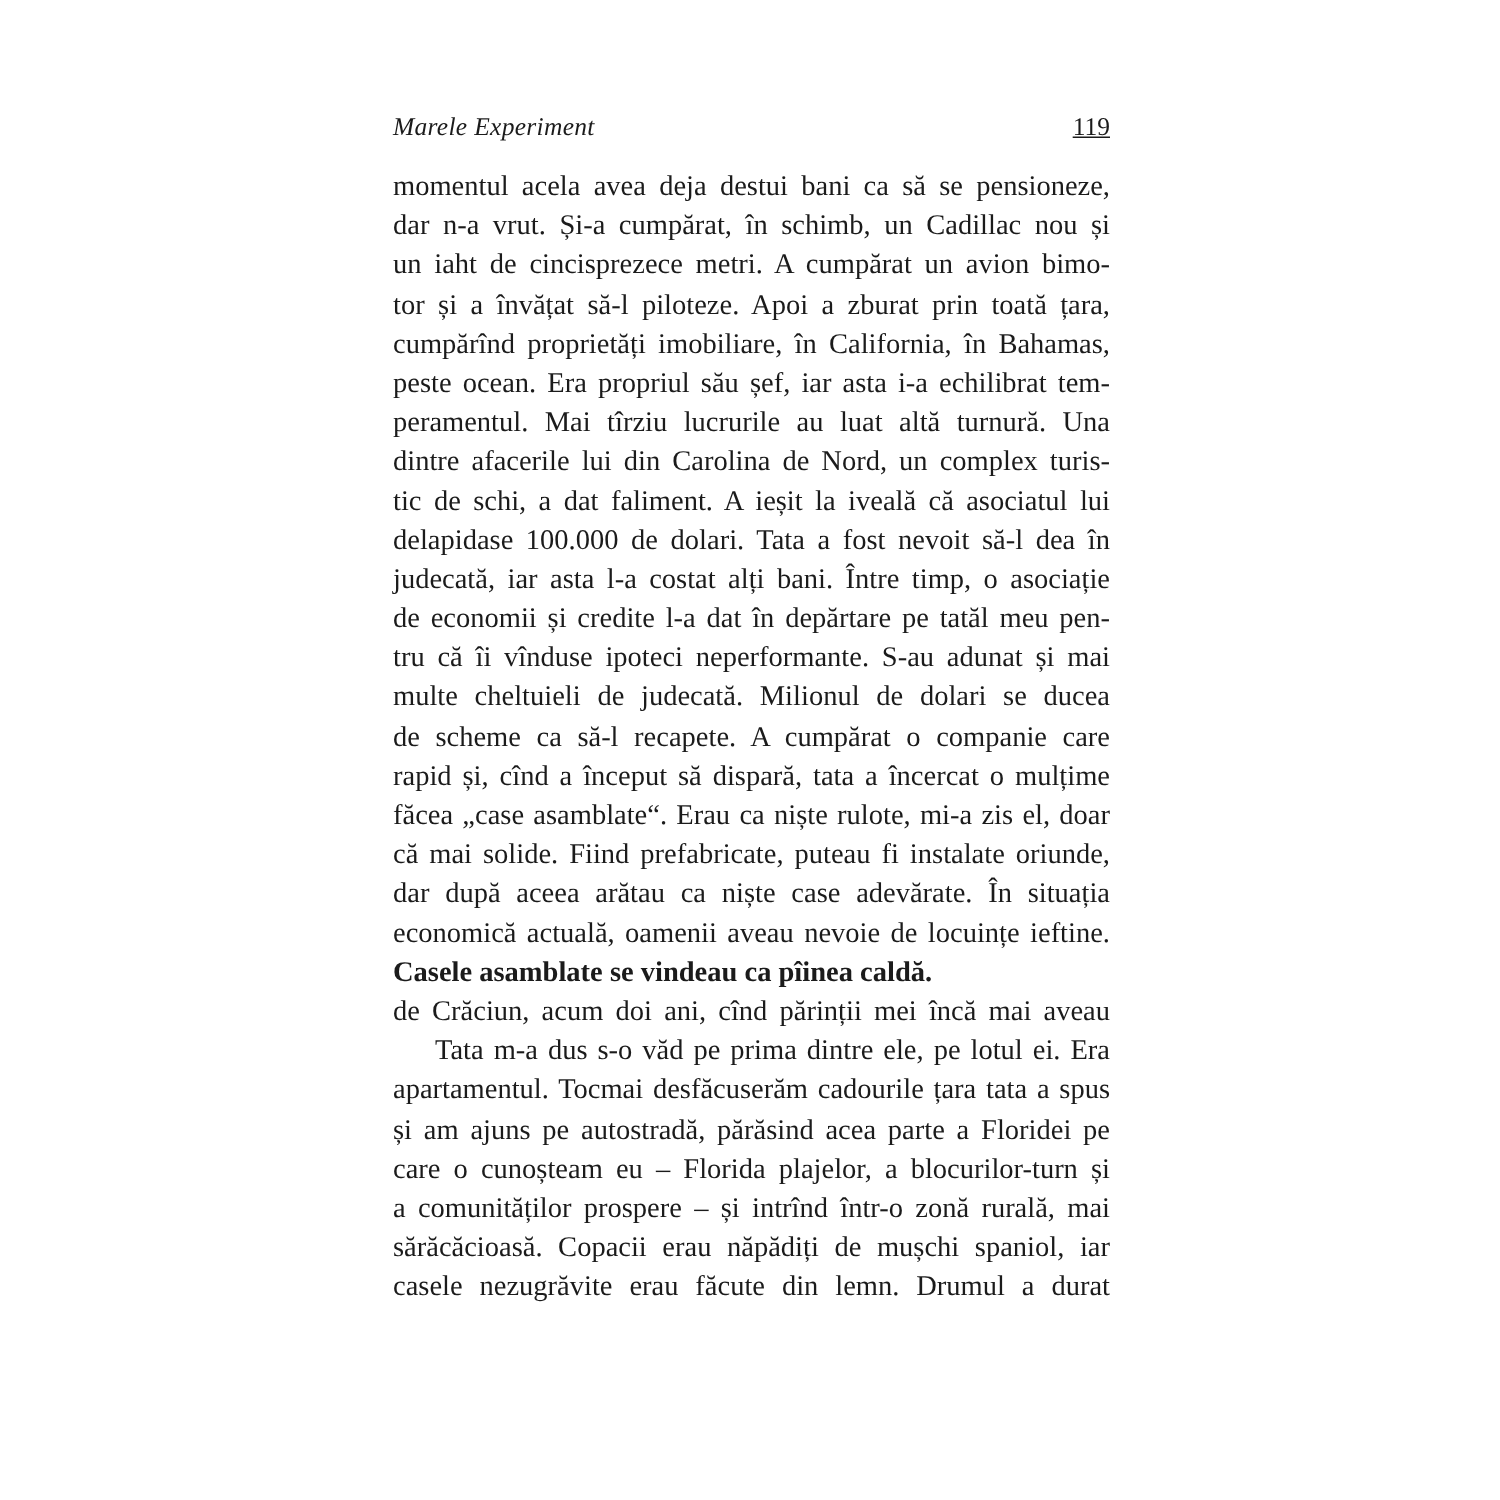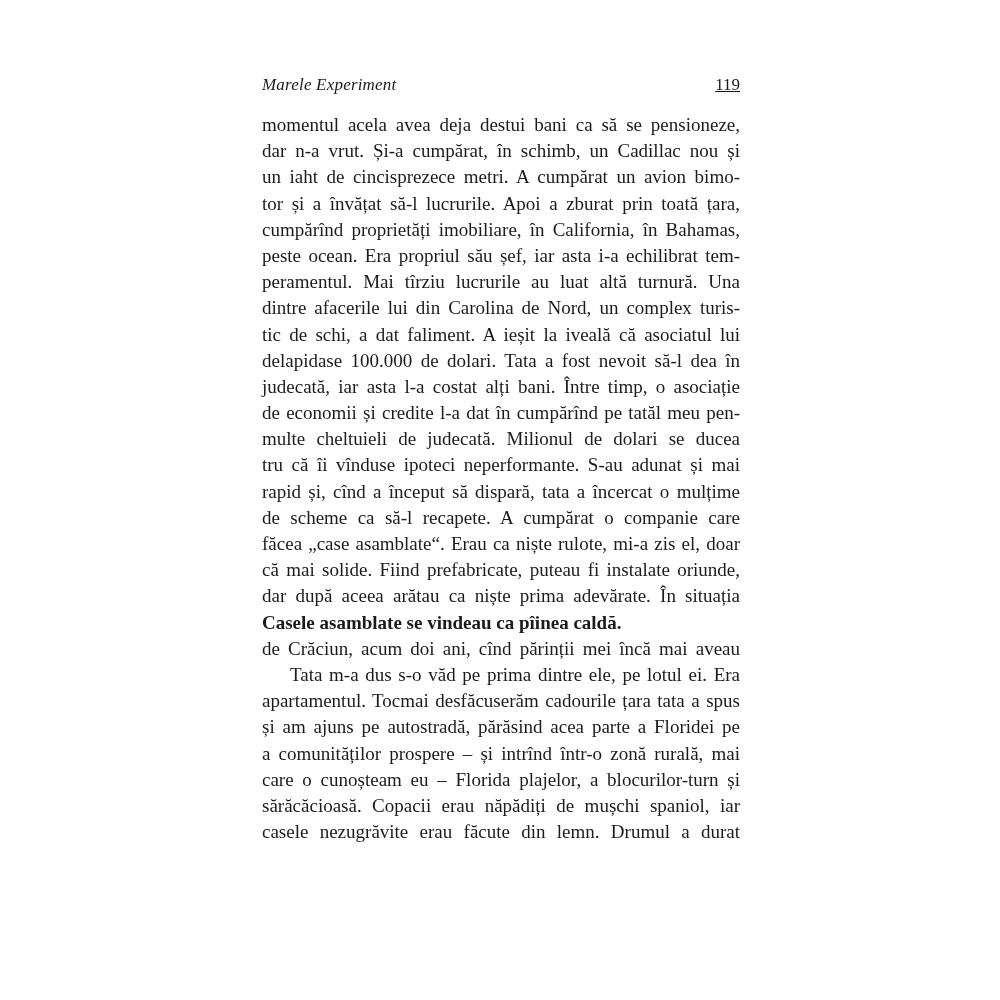--- a/index.html
+++ b/index.html
@@ -66,42 +66,43 @@
 <div class="page">
   <div class="page-header">
     <span class="running-title">Marele Experiment</span>
     <span class="page-number">119</span>
   </div>
   <div class="body-text">
       <div class="paragraph">
         <div class="line">momentul acela avea deja destui bani ca să se pensioneze,</div>
         <div class="line">dar n-a vrut. Și-a cumpărat, în schimb, un Cadillac nou și</div>
         <div class="line">un iaht de cincisprezece metri. A cumpărat un avion bimo-</div>
-        <div class="line">tor și a învățat să-l lucrurile. Apoi a zburat prin toată țara,</div>
+        <div class="line">tor și a învățat să-l piloteze. Apoi a zburat prin toată țara,</div>
         <div class="line">cumpărînd proprietăți imobiliare, în California, în Bahamas,</div>
         <div class="line">peste ocean. Era propriul său șef, iar asta i-a echilibrat tem-</div>
         <div class="line">peramentul. Mai tîrziu lucrurile au luat altă turnură. Una</div>
         <div class="line">dintre afacerile lui din Carolina de Nord, un complex turis-</div>
         <div class="line">tic de schi, a dat faliment. A ieșit la iveală că asociatul lui</div>
         <div class="line">delapidase 100.000 de dolari. Tata a fost nevoit să-l dea în</div>
         <div class="line">judecată, iar asta l-a costat alți bani. Între timp, o asociație</div>
-        <div class="line">de economii și credite l-a dat în cumpărînd pe tatăl meu pen-</div>
+        <div class="line">de economii și credite l-a dat în depărtare pe tatăl meu pen-</div>
+        <div class="line">tru că îi vînduse ipoteci neperformante. S-au adunat și mai</div>
         <div class="line">multe cheltuieli de judecată. Milionul de dolari se ducea</div>
-        <div class="line">tru că îi vînduse ipoteci neperformante. S-au adunat și mai</div>
+        <div class="line">de scheme ca să-l recapete. A cumpărat o companie care</div>
         <div class="line">rapid și, cînd a început să dispară, tata a încercat o mulțime</div>
-        <div class="line">de scheme ca să-l recapete. A cumpărat o companie care</div>
         <div class="line">făcea „case asamblate“. Erau ca niște rulote, mi-a zis el, doar</div>
         <div class="line">că mai solide. Fiind prefabricate, puteau fi instalate oriunde,</div>
-        <div class="line">dar după aceea arătau ca niște prima adevărate. În situația</div>
+        <div class="line">dar după aceea arătau ca niște case adevărate. În situația</div>
+        <div class="line">economică actuală, oamenii aveau nevoie de locuințe ieftine.</div>
         <div class="line no-justify-last">Casele asamblate se vindeau ca pîinea caldă.</div>
       </div>
       <div class="paragraph">
         <div class="line">de Crăciun, acum doi ani, cînd părinții mei încă mai aveau</div>
         <div class="line indent">Tata m-a dus s-o văd pe prima dintre ele, pe lotul ei. Era</div>
         <div class="line">apartamentul. Tocmai desfăcuserăm cadourile țara tata a spus</div>
         <div class="line">și am ajuns pe autostradă, părăsind acea parte a Floridei pe</div>
+        <div class="line">care o cunoșteam eu – Florida plajelor, a blocurilor-turn și</div>
         <div class="line">a comunităților prospere – și intrînd într-o zonă rurală, mai</div>
-        <div class="line">care o cunoșteam eu – Florida plajelor, a blocurilor-turn și</div>
         <div class="line">sărăcăcioasă. Copacii erau năpădiți de mușchi spaniol, iar</div>
         <div class="line">casele nezugrăvite erau făcute din lemn. Drumul a durat</div>
       </div>
     </div>
 </div>
 
 </body></html>

